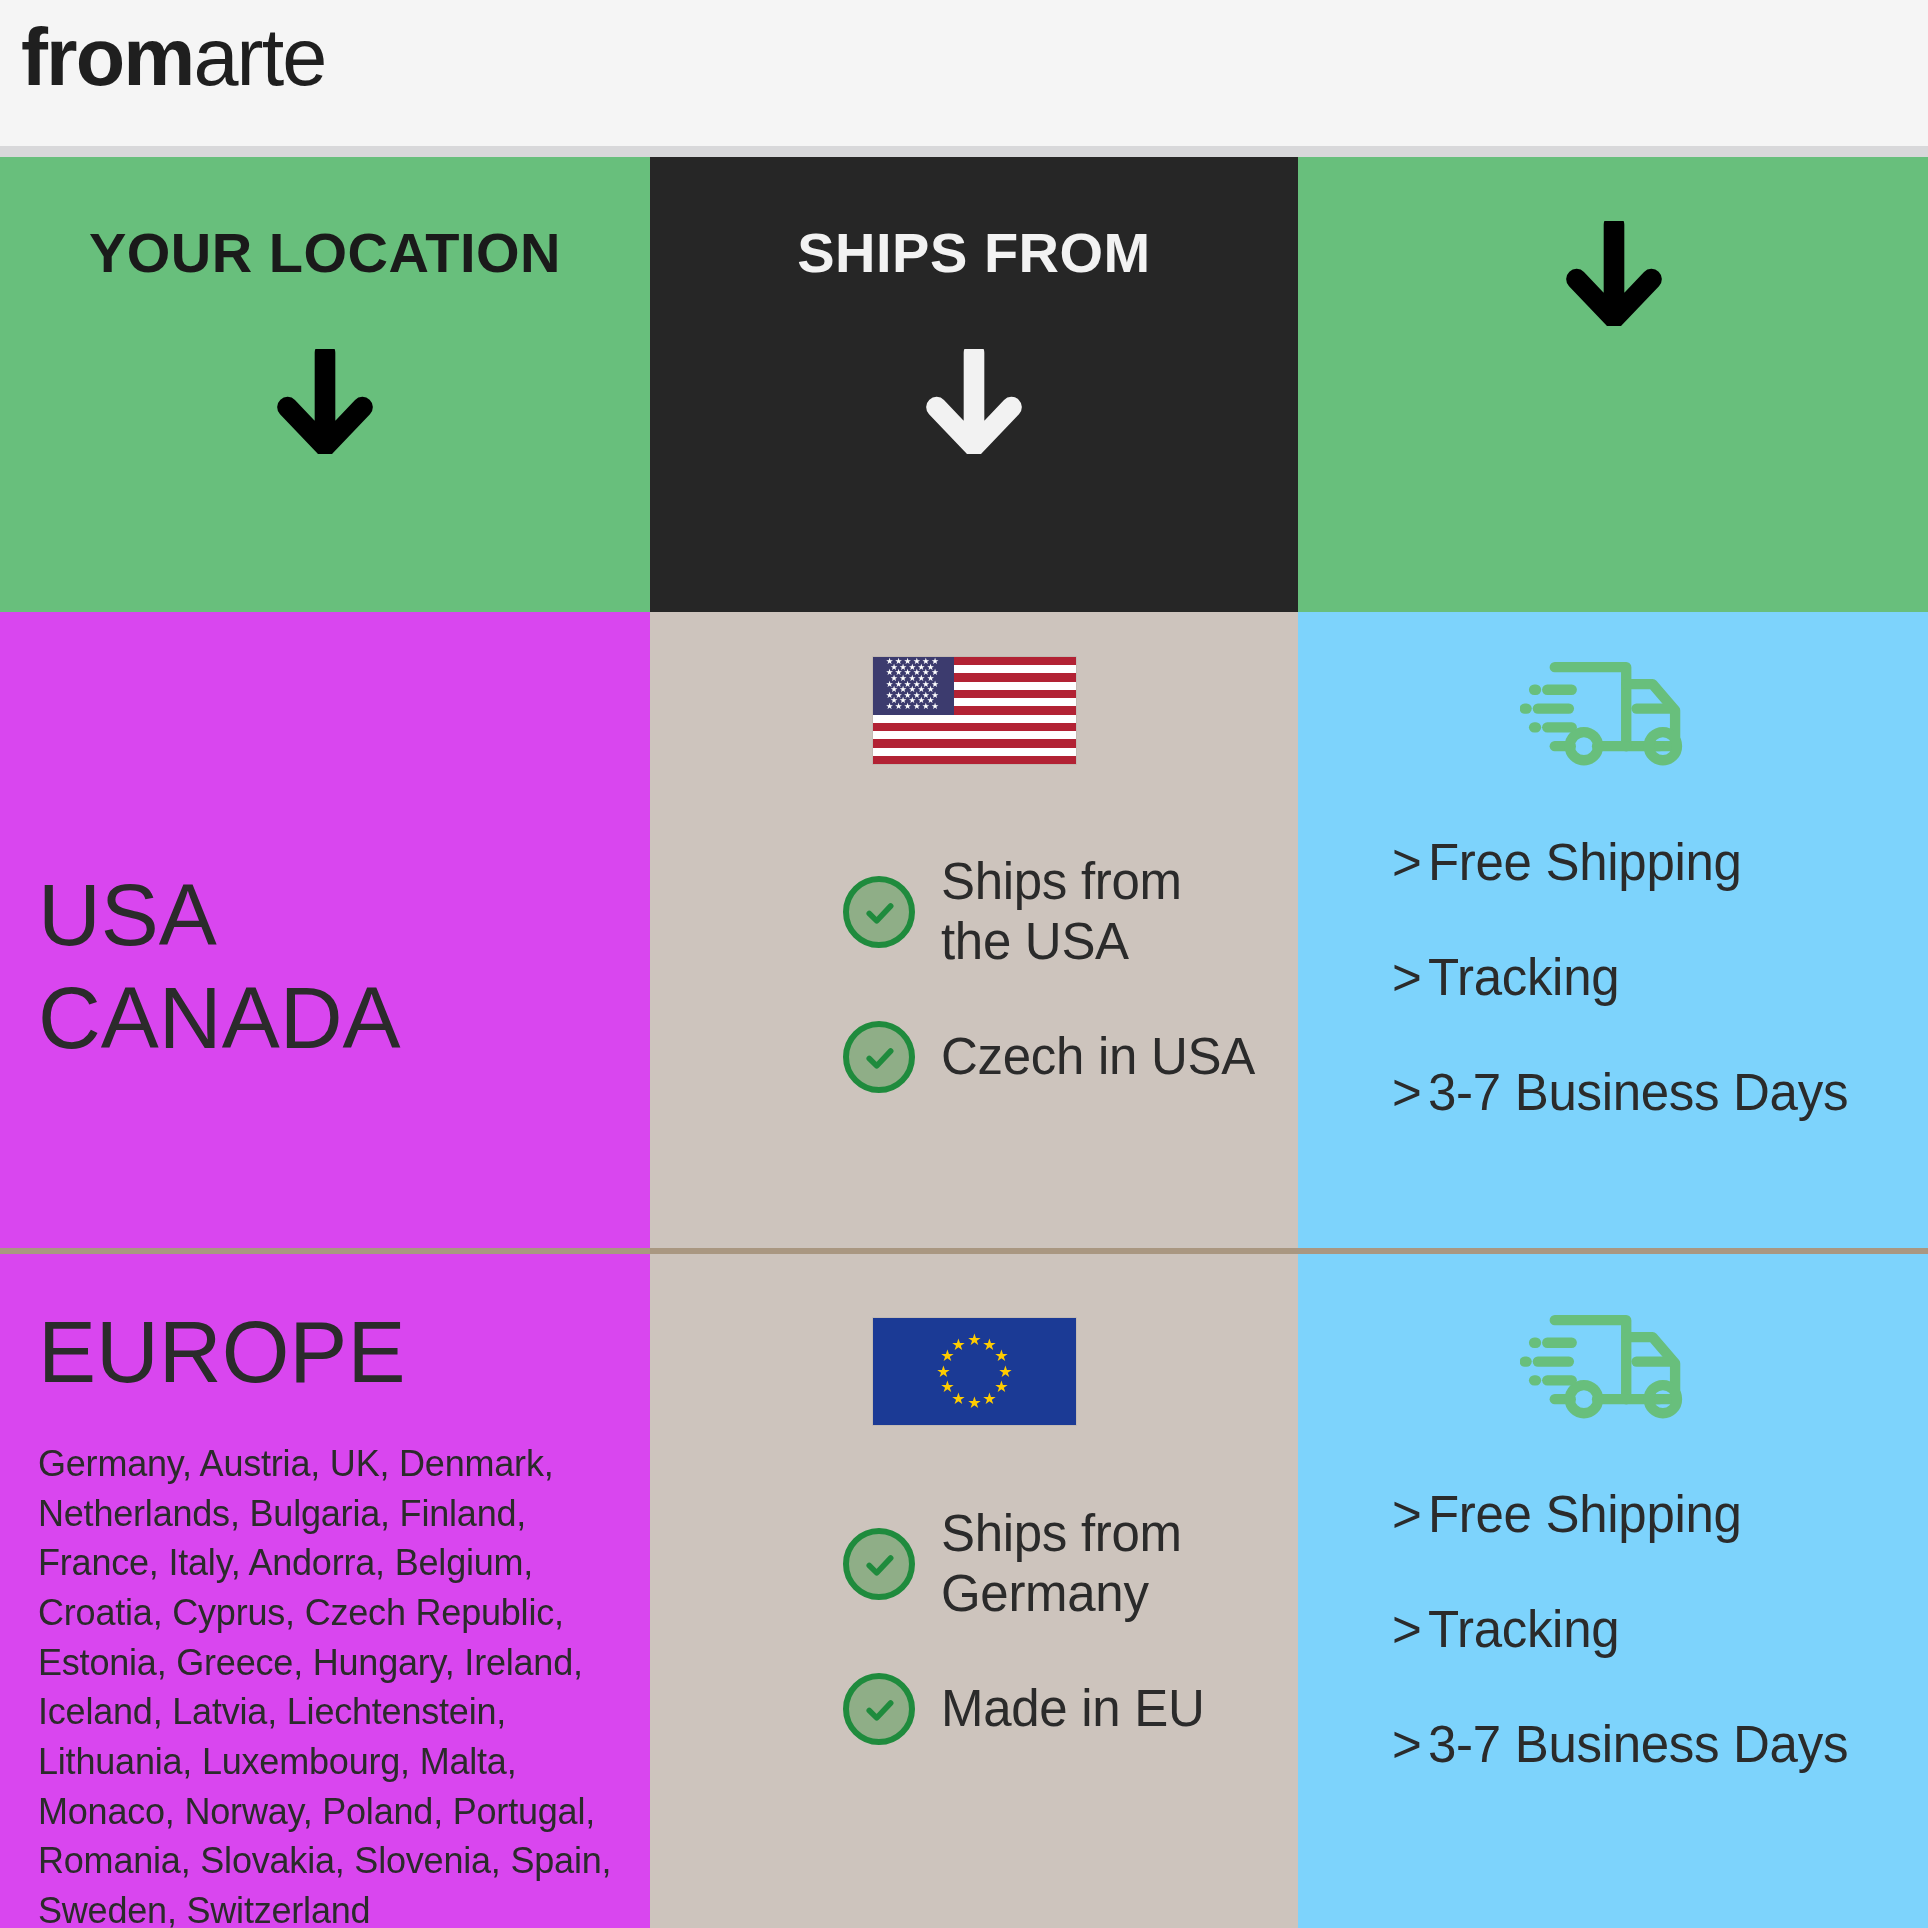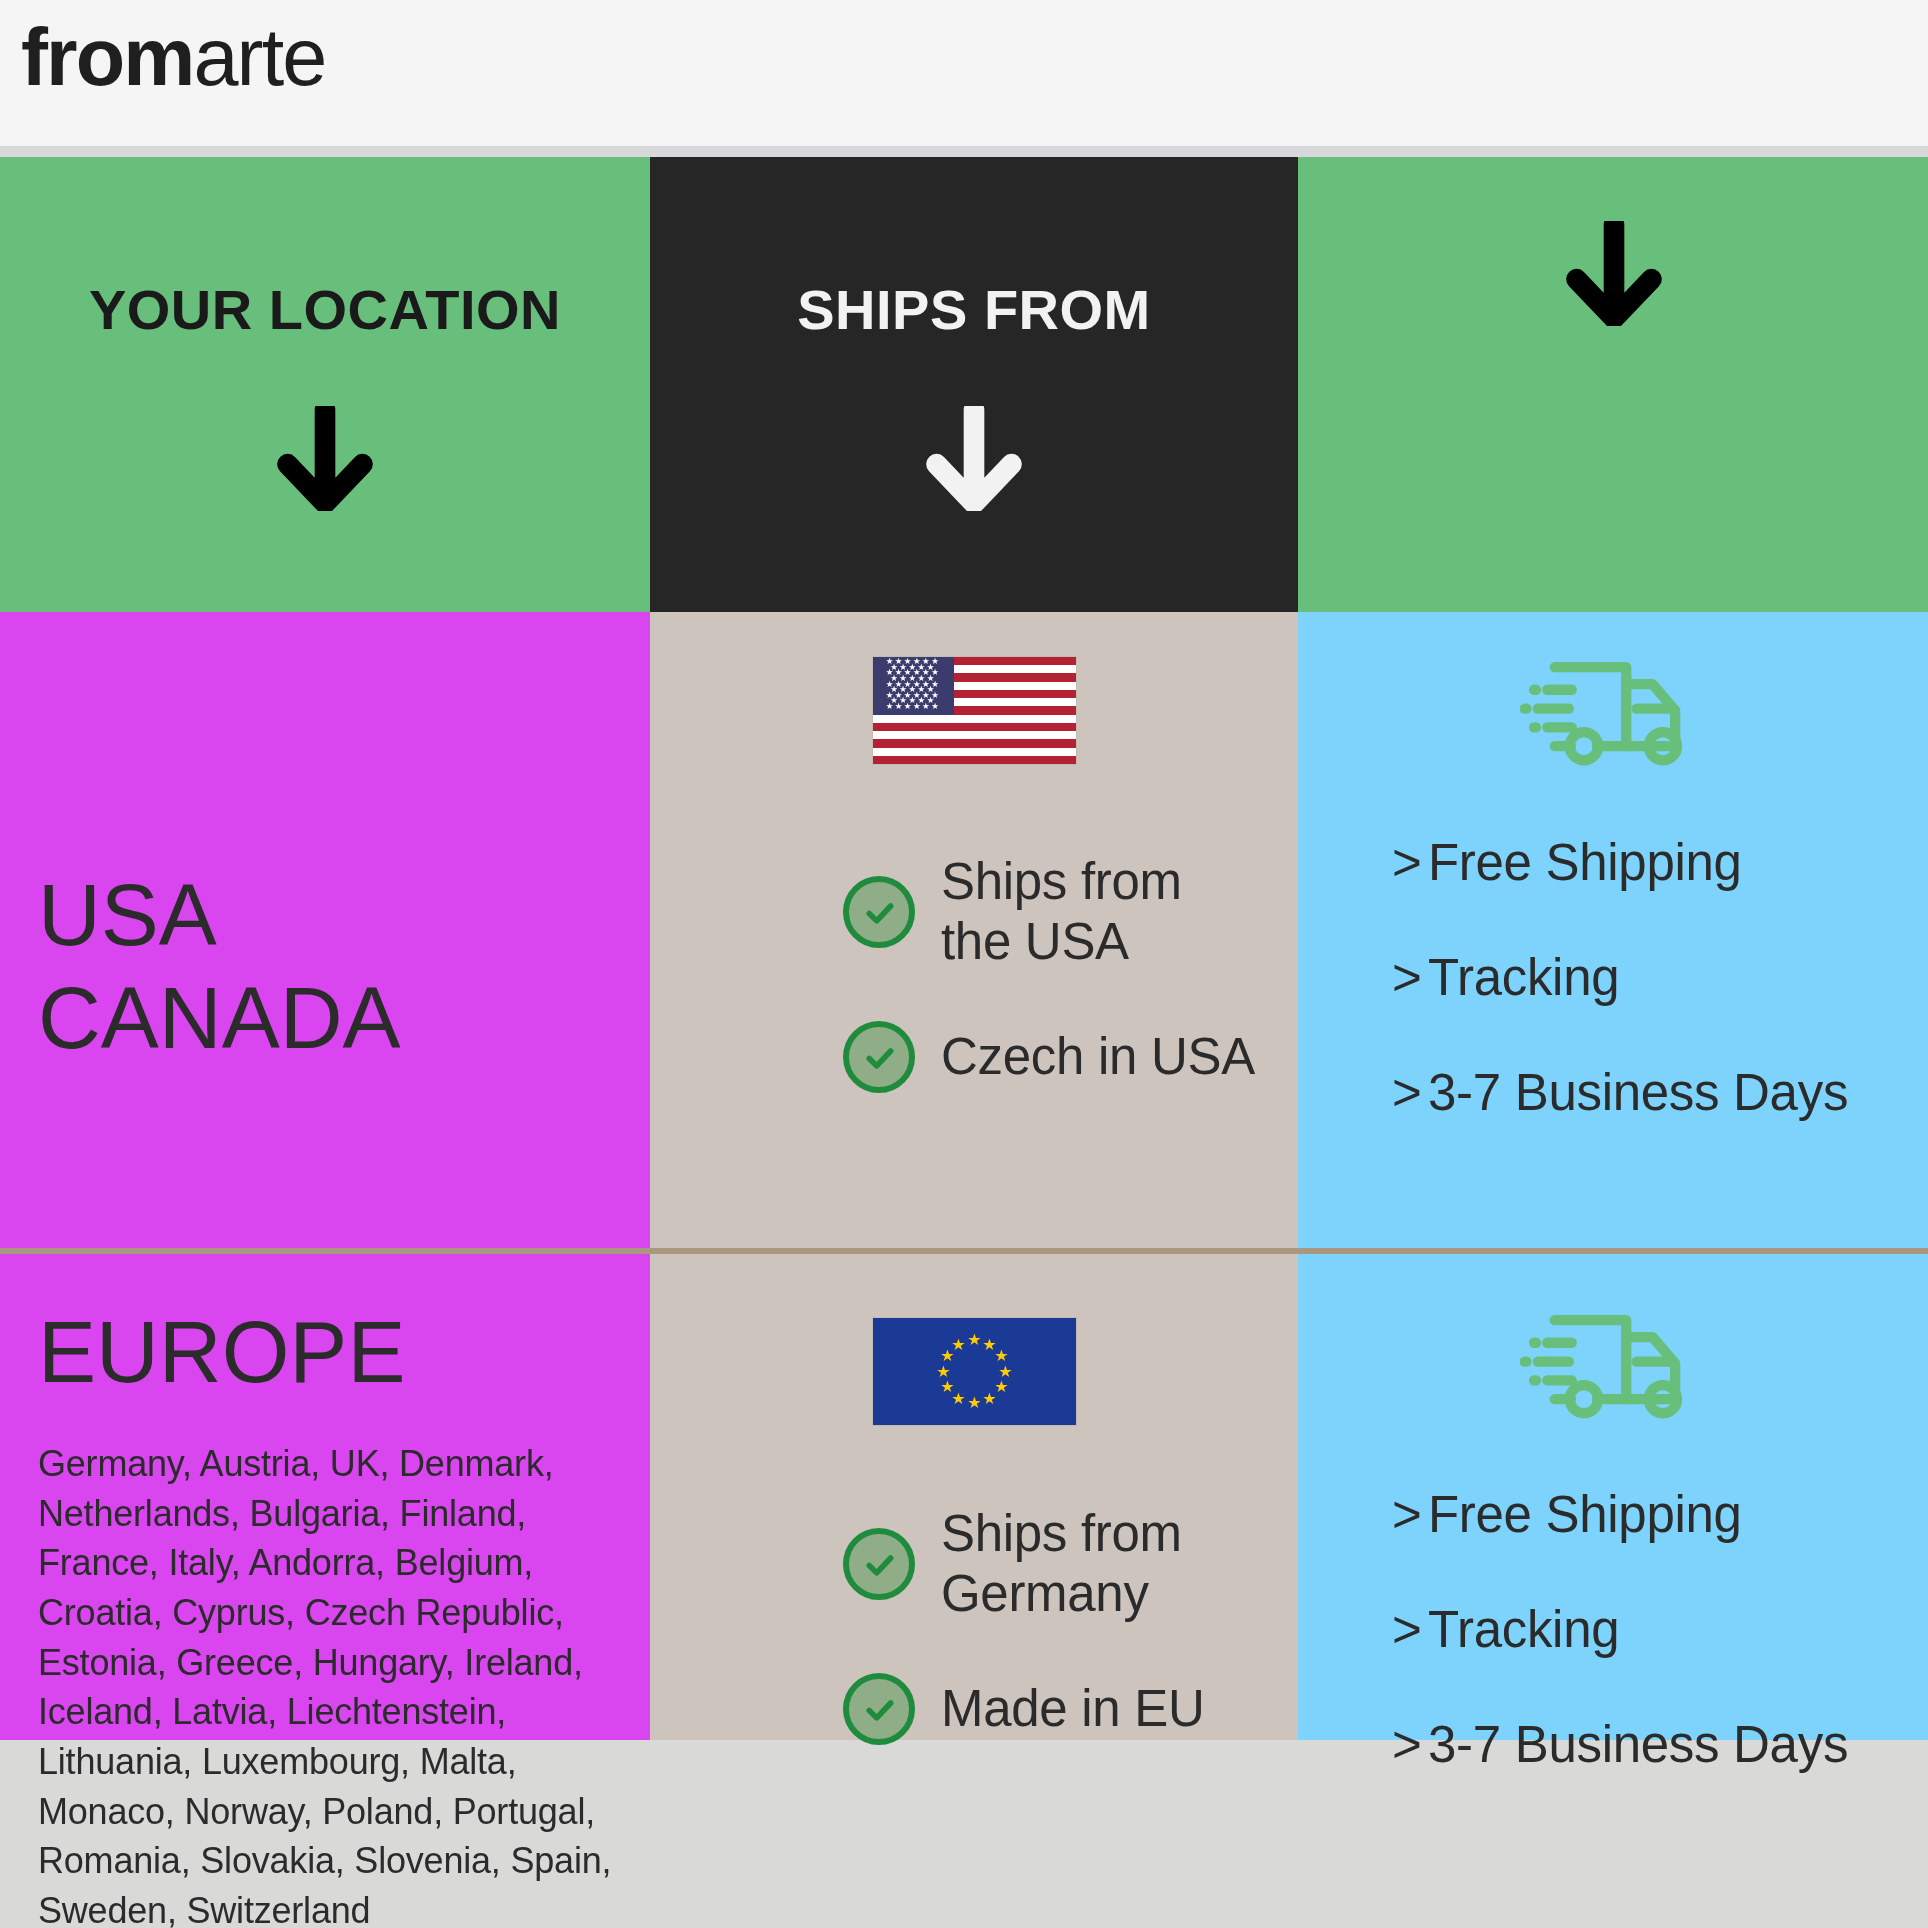--- a/index.html
+++ b/index.html
@@ -46,32 +46,32 @@
   .band .cell {
     position:absolute; top:0; height:455px;
     display:flex; flex-direction:column; align-items:center;
     justify-content:flex-start;
   }
   .band .c1 { left:0;     width:650px;  background:#68bf7c; }
   .band .c2 { left:650px; width:648px;  background:#262626; }
   .band .c3 { left:1298px;width:631px;  background:#68bf7c; }
 
   .band-title {
-    margin-top:120px;
+    margin-top:63px;
     font-size:56px; font-weight:bold; letter-spacing:0.5px;
     color:#1a1a1a; white-space:nowrap;
   }
   .band .c2 .band-title { color:#f2f2f2; }
 
   .arrow { margin-top:64px; }
 
   
   .row { position:absolute; left:0; width:1928px; }
   .row1 { top:612px;  height:636px; }
-  .row2 { top:1254px; height:486px; }
+  .row2 { top:1254px; height:674px; }
 
   .col { position:absolute; top:0; height:100%; }
   .colA { left:0;      width:650px;  background:#d946ef; }
   .colB { left:650px;  width:648px;  background:#cdc4bd; }
   .colC { left:1298px; width:631px;  background:#7dd3fc; }
 
   .divider {
     position:absolute; left:0; top:1248px; width:1928px; height:6.6px;
     background:#a99781;
   }

